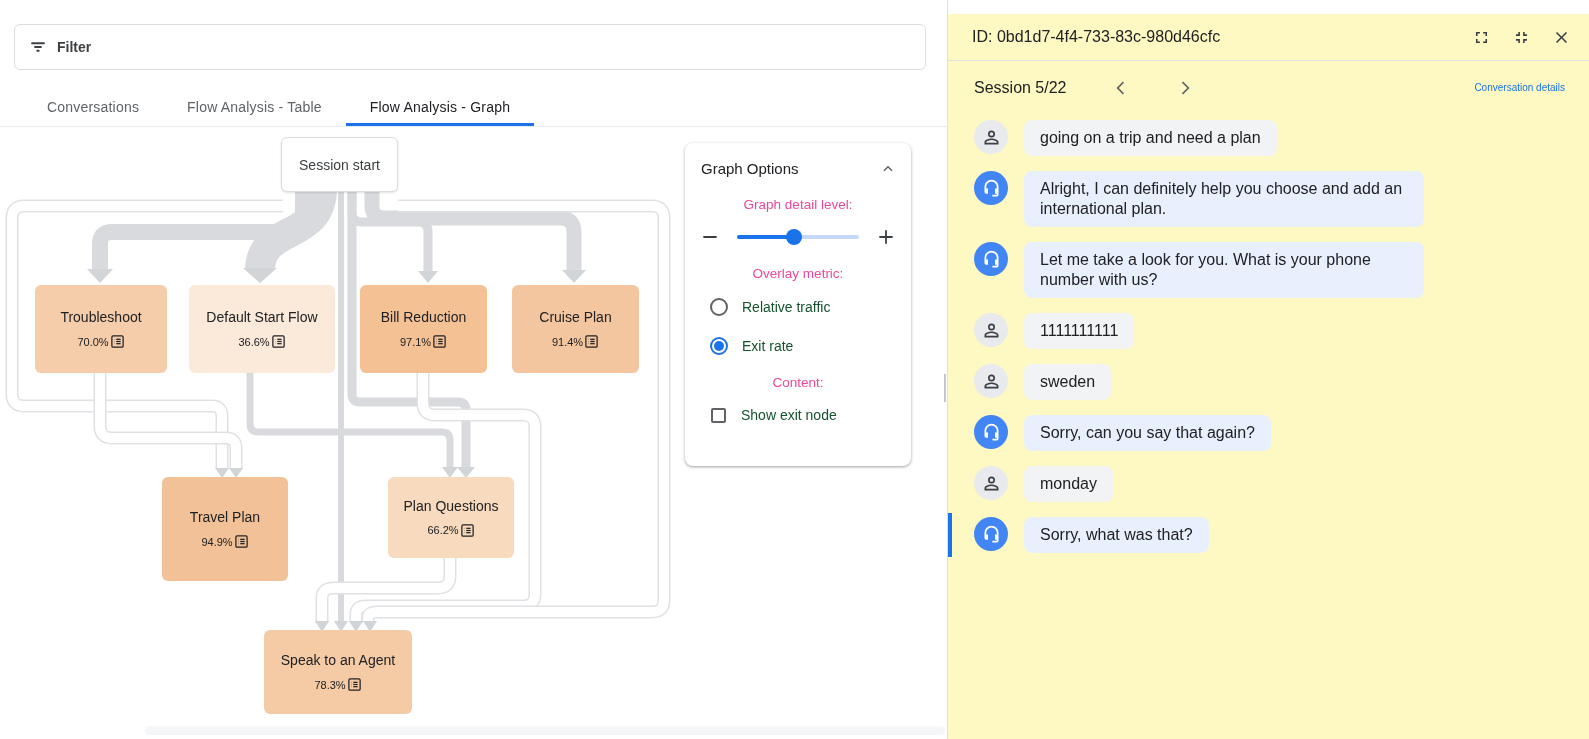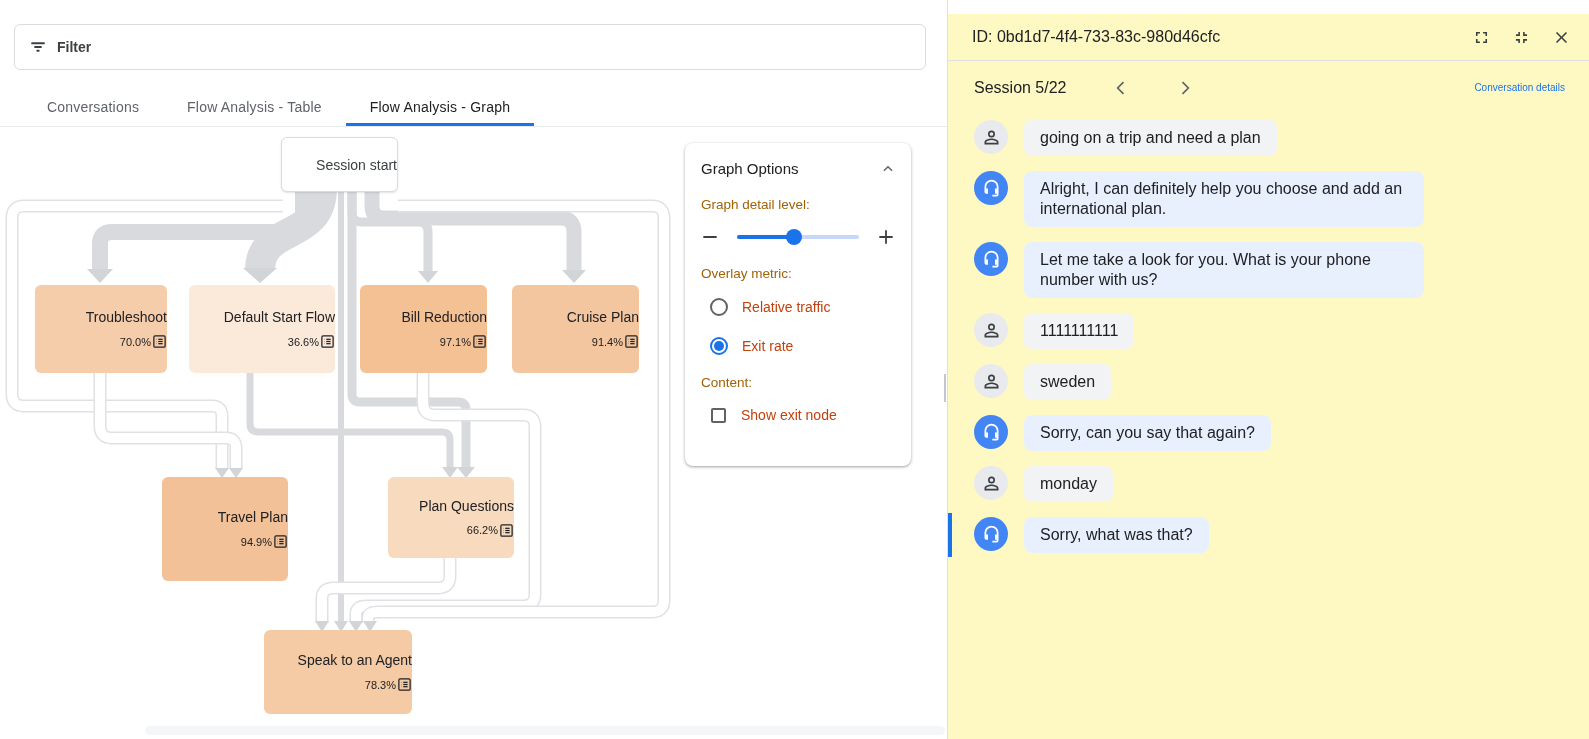--- a/index.html
+++ b/index.html
@@ -20,21 +20,21 @@
   .tabs { position:absolute; left:0; top:90px; width:947px; height:37px;
     border-bottom:1px solid #e8eaed; display:flex; padding-left:23px; }
   .tab { padding:0 24px; font-size:14px; font-weight:500; color:#5f6368; line-height:34px;
     cursor:pointer; letter-spacing:.2px; }
   .tab.active { color:#202124; border-bottom:3px solid #1a73e8; }
 
   .graph-area { position:absolute; left:0; top:127px; width:947px; height:612px; }
   .graph-svg { position:absolute; left:0; top:-127px; }
 
   .gnode { position:absolute; border-radius:6px; display:flex; flex-direction:column;
-    align-items:flex-end; justify-content:center; cursor:pointer; }
+    align-items:center; justify-content:center; cursor:pointer; }
   .gnode .ntitle { font-size:14px; color:#202124; }
   .gnode .nmeta { display:flex; align-items:center; gap:1px; margin-top:9px; }
   .gnode .npct { font-size:11px; color:#202124; }
   .gnode .nlist { width:15px; height:15px; color:#202124; cursor:pointer; }
 
   .n-session { left:281px; top:10px; width:117px; height:55px; background:#fff;
     border:1px solid #dadce0; box-shadow:0 1px 2px rgba(60,64,67,.15); }
   .n-session .ntitle { color:#3c4043; }
   .n-troubleshoot { left:35px;  top:158px; width:132px; height:88px; background:#f6cdaa; }
   .n-default      { left:189px; top:158px; width:146px; height:88px; background:#fbe9da; }
@@ -47,34 +47,34 @@
   .hscroll { position:absolute; left:145px; top:599px; width:800px; height:9px;
     background:#f5f6f7; border-radius:5px; }
 
   
   .options-card { position:absolute; left:685px; top:16px; width:226px; height:323px;
     background:#fff; border-radius:8px; padding:17px 16px;
     box-shadow:0 1px 2px rgba(60,64,67,.3), 0 1px 3px 1px rgba(60,64,67,.15); }
   .oc-head { display:flex; align-items:center; justify-content:space-between; }
   .oc-title { font-size:15px; font-weight:500; color:#202124; }
   .oc-chevron { width:14px; height:14px; color:#5f6368; cursor:pointer; }
-  .oc-label { font-size:13.5px; color:#a16207; margin-top:20px; }
+  .oc-label { font-size:13.5px; color:#ec4899; margin-top:20px;text-align:center; }
   .slider-row { display:flex; align-items:center; margin-top:16px; height:18px; }
   .sl-icon { width:18px; height:18px; color:#3c4043; cursor:pointer; flex:none; }
   .sl-track { position:relative; flex:1; height:4px; margin:0 18px; background:#c6d8f9; border-radius:2px; cursor:pointer; }
   .sl-fill { position:absolute; left:0; top:0; height:4px; width:47%; background:#1a73e8; border-radius:2px; }
   .sl-thumb { position:absolute; left:calc(47% - 8px); top:-6px; width:16px; height:16px;
     background:#1a73e8; border-radius:50%; cursor:pointer; }
   .choice-row { display:flex; align-items:center; margin-top:17px; cursor:pointer; }
   .radio { width:18px; height:18px; border-radius:50%; border:2px solid #5f6368; margin:0 14px 0 9px; flex:none; }
   .radio.sel { border-color:#1a73e8; position:relative; }
   .radio.sel::after { content:""; position:absolute; left:2px; top:2px; width:10px; height:10px;
     border-radius:50%; background:#1a73e8; }
   .checkbox { width:15px; height:15px; border:2px solid #5f6368; border-radius:2px; margin:0 15px 0 10px; flex:none; }
-  .choice-label { font-size:14px; color:#c2410c; }
+  .choice-label { font-size:14px; color:#14532d; }
 
   
   .divider { position:absolute; left:947px; top:0; width:1px; height:739px; background:#e0e0e0; }
   .resize-handle { position:absolute; left:941px; top:374px; width:12px; height:28px;
     display:flex; gap:3px; justify-content:center; cursor:col-resize; }
   .resize-handle span { width:2px; height:28px; background:#c4c7cb; }
 
   
   .right-panel { position:absolute; left:948px; top:14px; width:641px; height:739px; background:#fef9c3; }
   .rp-header { height:47px; border-bottom:1px solid #e0e0e0; display:flex; align-items:center; padding:0 18px 0 24px; }

